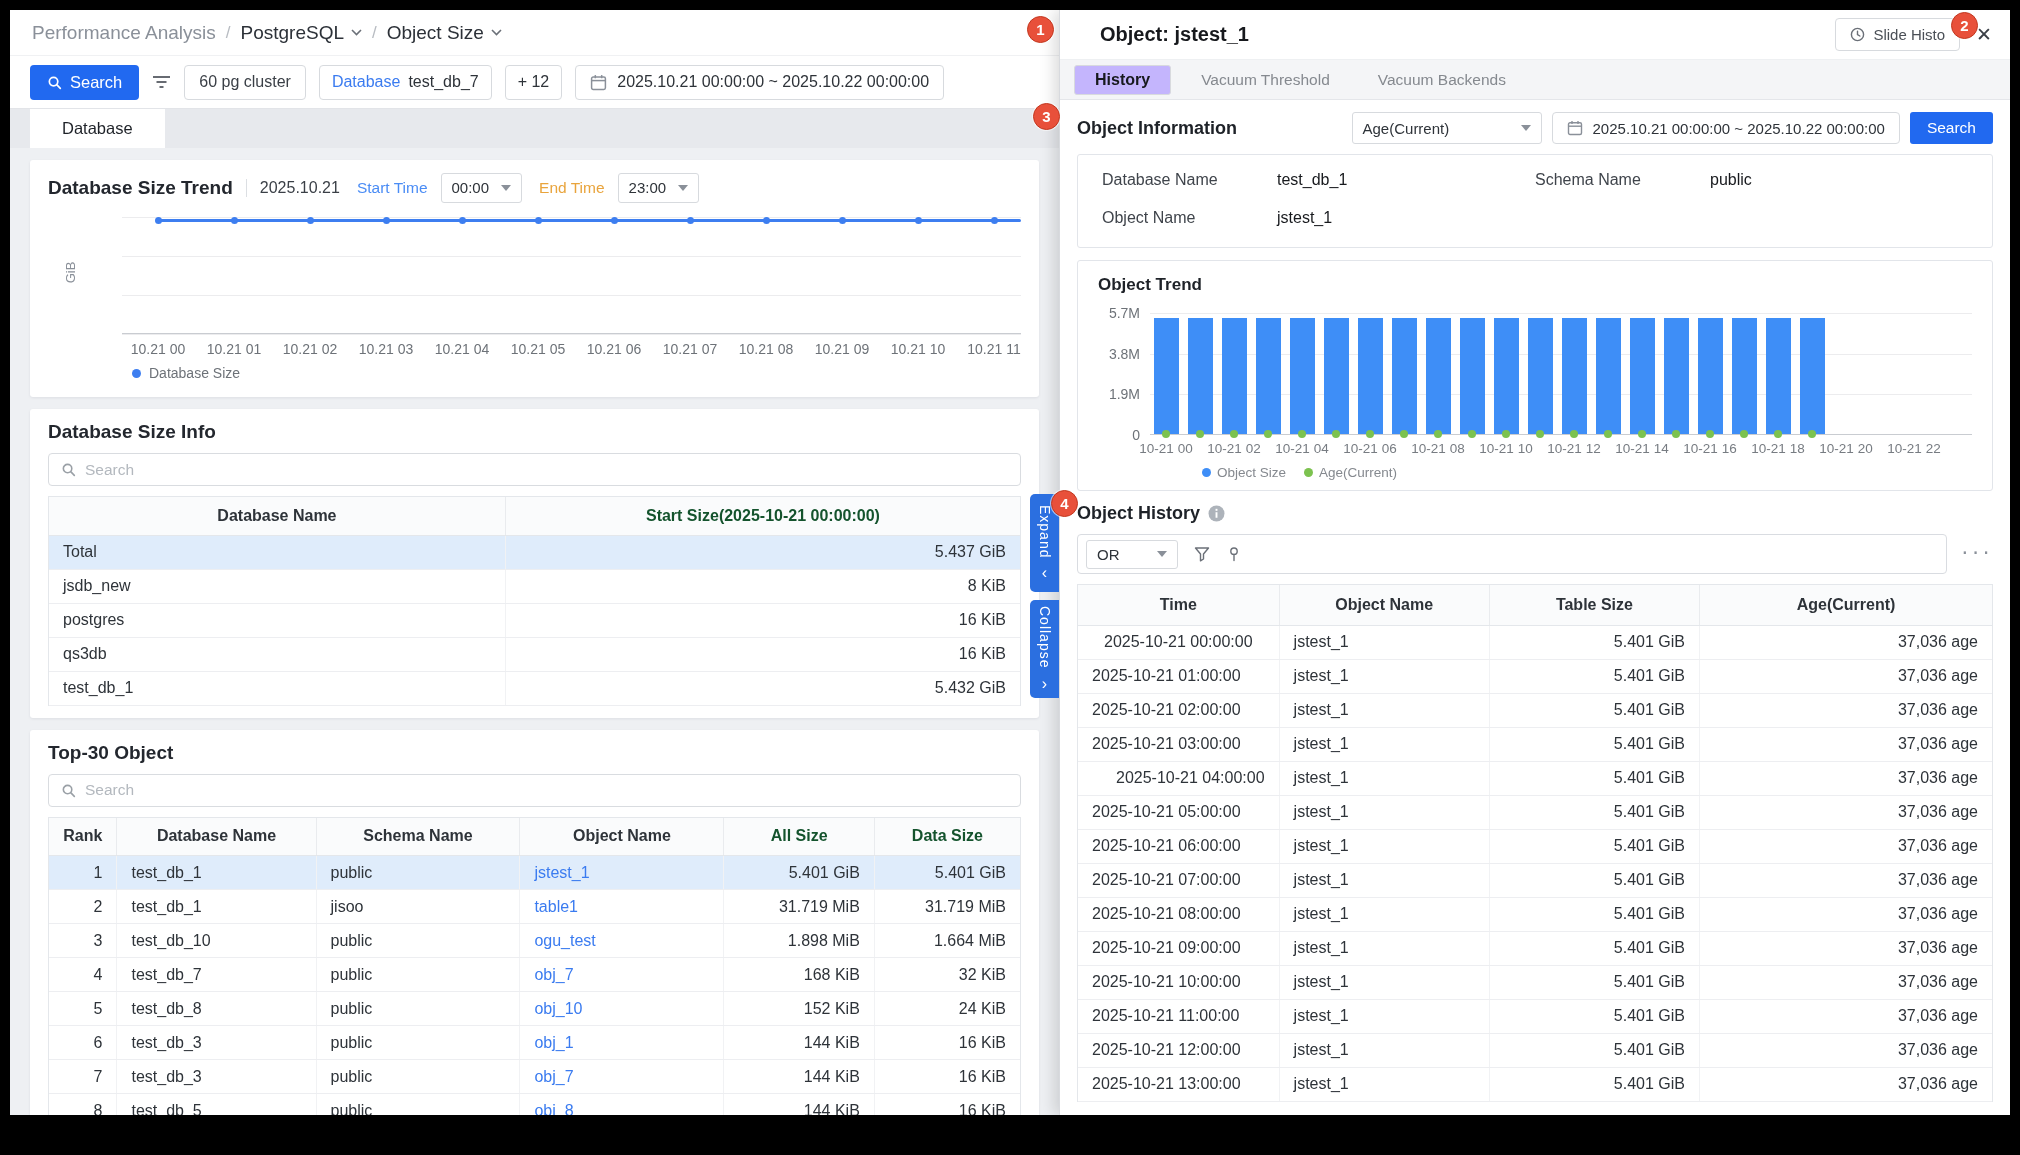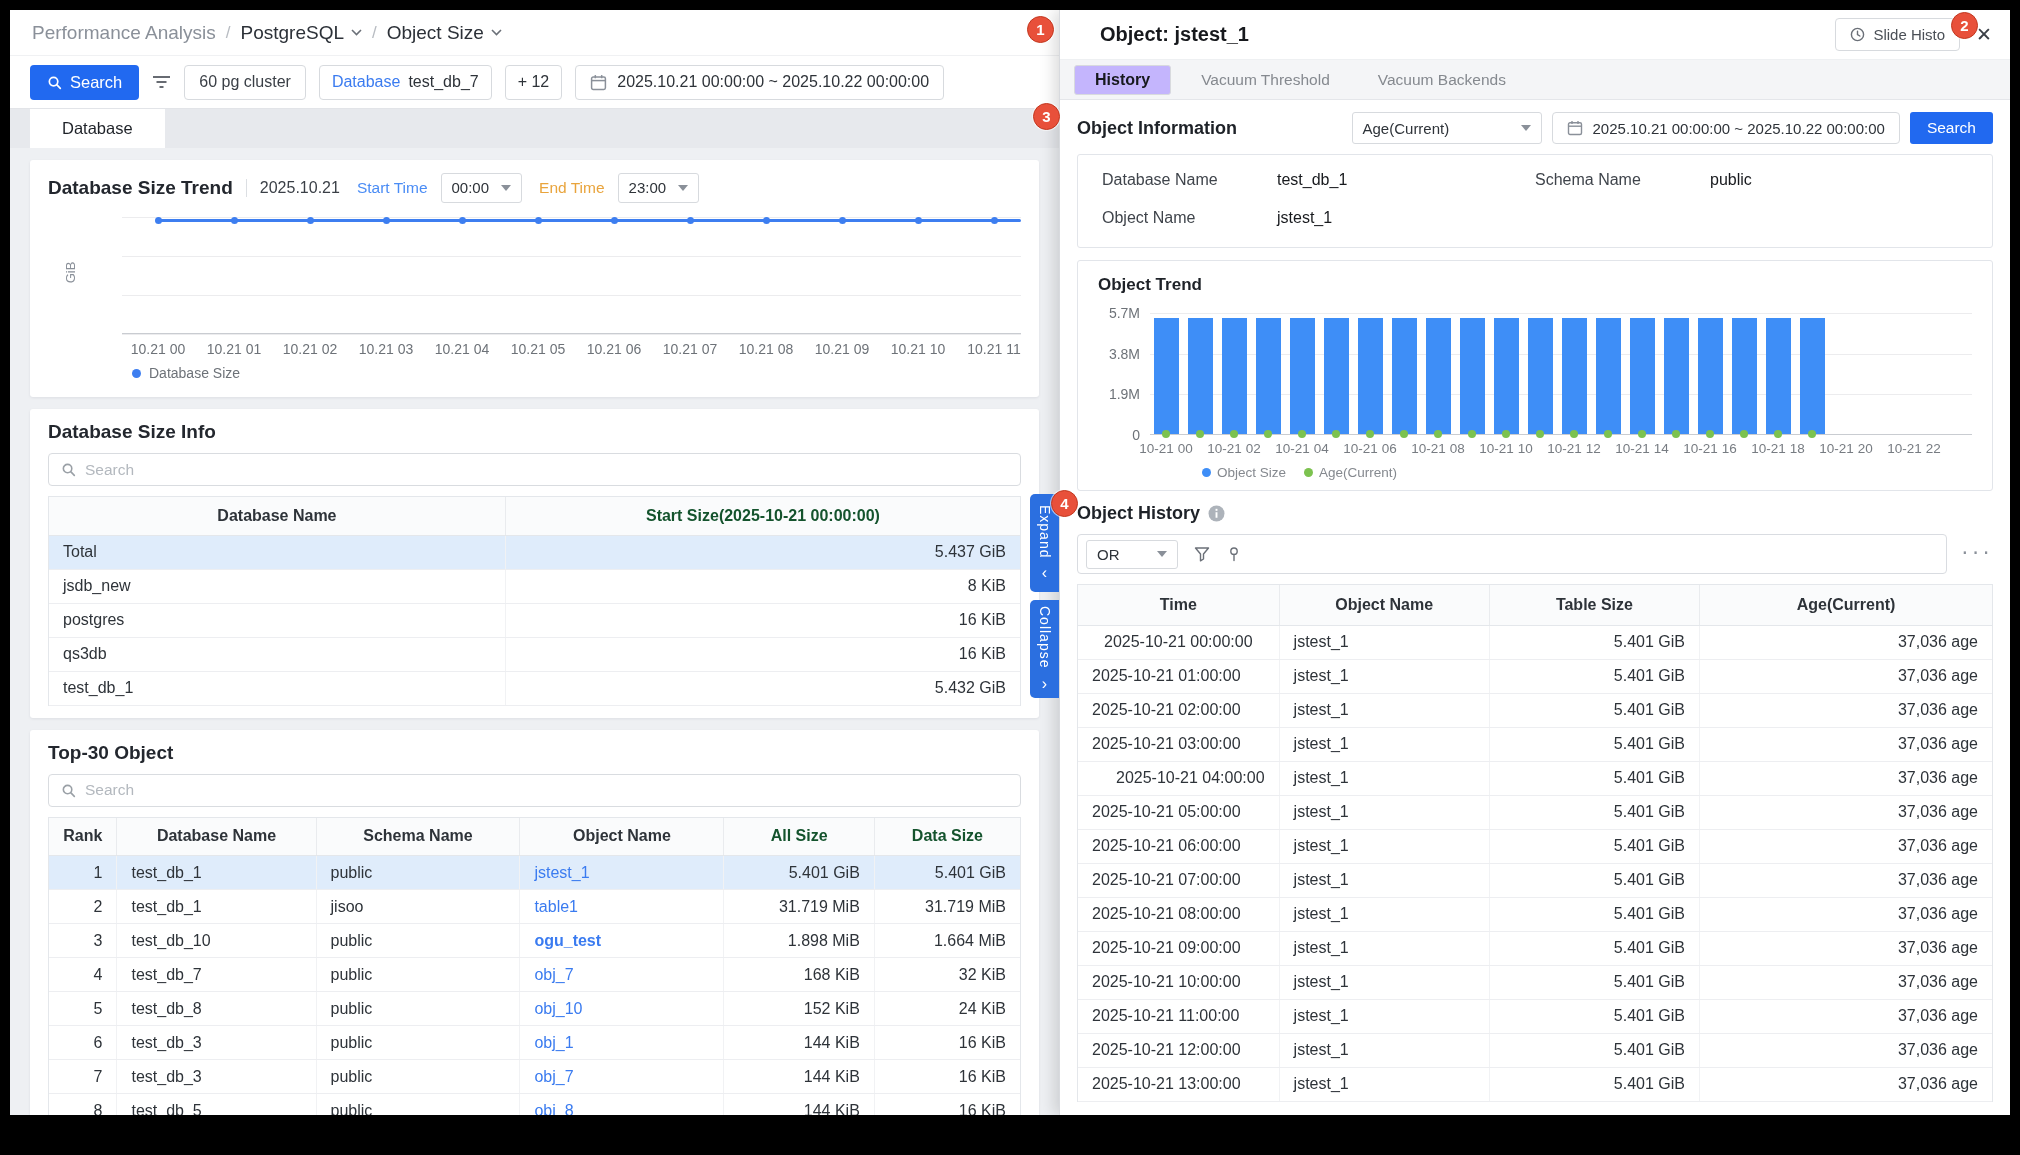--- a/index.html
+++ b/index.html
@@ -346,21 +346,21 @@
                   <td style="text-align: left;">test_db_1</td>
                   <td style="text-align: left;">jisoo</td>
                   <td style="text-align: left;"><span class="lnk">table1</span></td>
                   <td style="text-align: right;">31.719 MiB</td>
                   <td style="text-align: right;">31.719 MiB</td>
                 </tr>
                 <tr>
                   <td style="text-align: right;">3</td>
                   <td style="text-align: left;">test_db_10</td>
                   <td style="text-align: left;">public</td>
-                  <td style="text-align: left; font-weight: bold;"><span class="lnk">ogu_test</span></td>
+                  <td style="text-align: left;"><span class="lnk">ogu_test</span></td>
                   <td style="text-align: right;">1.898 MiB</td>
                   <td style="text-align: right;">1.664 MiB</td>
                 </tr>
                 <tr>
                   <td style="text-align: right;">4</td>
                   <td style="text-align: left;">test_db_7</td>
                   <td style="text-align: left;">public</td>
                   <td style="text-align: left;"><span class="lnk">obj_7</span></td>
                   <td style="text-align: right;">168 KiB</td>
                   <td style="text-align: right;">32 KiB</td>

